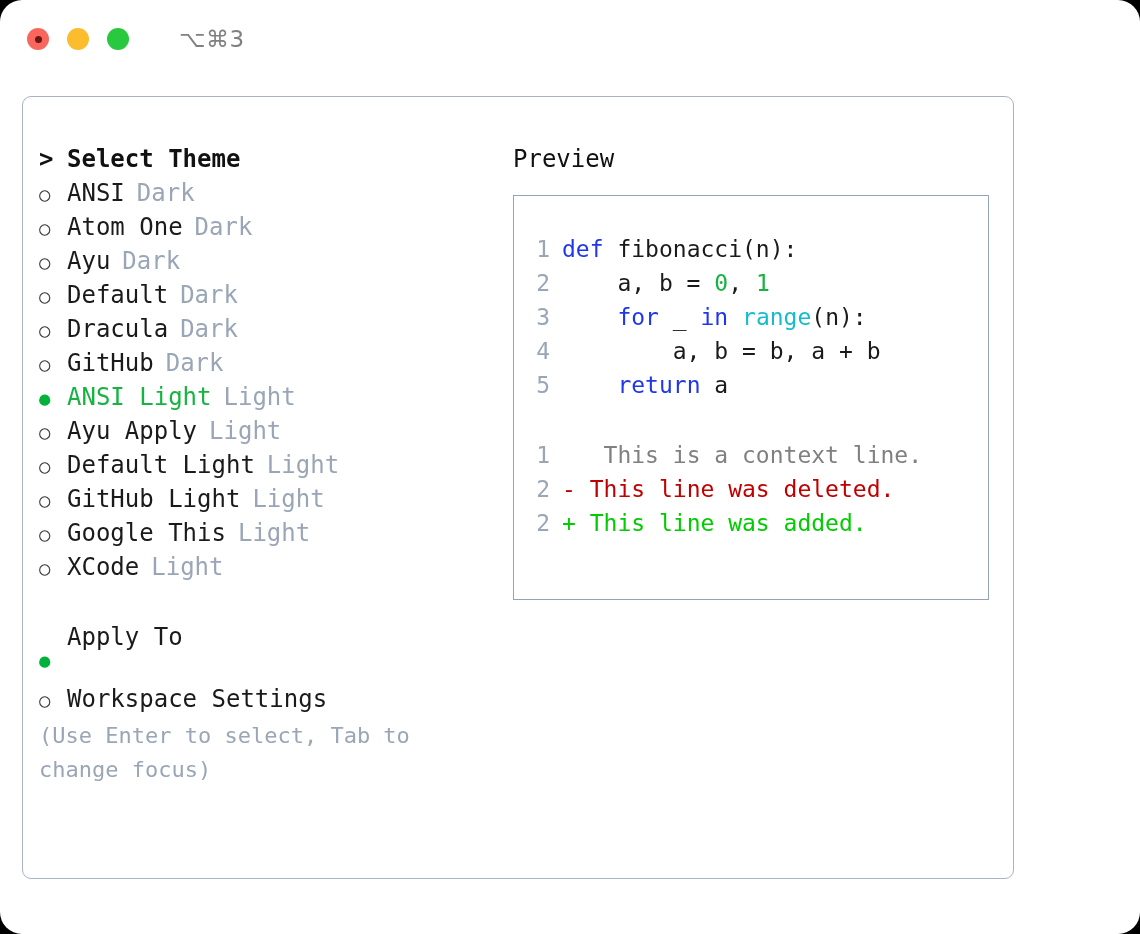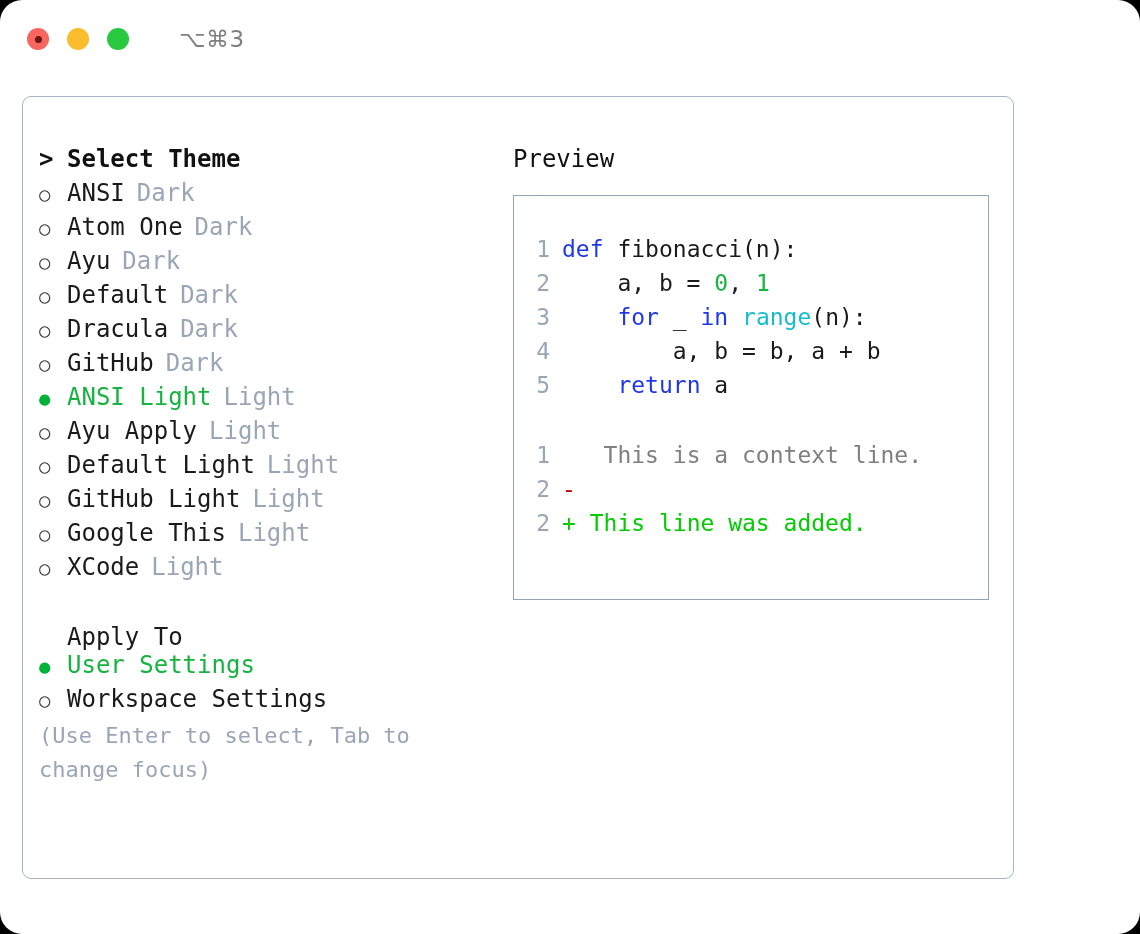--- a/index.html
+++ b/index.html
@@ -309,21 +309,20 @@
 
         <div class="spacer-row"></div>
 
         <div class="section-head">
           <span class="marker"></span>
           <span>Apply To</span>
         </div>
 
         <div class="opt selected">
           <span class="bullet">●</span>
-          <span class="name">User Settings</span>
         </div>
 
         <div class="opt">
           <span class="bullet">○</span>
           <span class="name">Workspace Settings</span>
         </div>
 
         <div class="hint">(Use Enter to select, Tab to change focus)</div>
       </div>
 
@@ -359,21 +358,21 @@
 
           <div class="diff-gap"></div>
 
           <div class="code-line">
             <span class="lineno">1</span>
             <span class="diff-ctx"> </span><span class="diff-ctx">  This is a context line.</span>
           </div>
 
           <div class="code-line">
             <span class="lineno">2</span>
-            <span class="diff-del">-</span>
+            <span class="diff-del">-</span><span class="diff-del"> This line was deleted.</span>
           </div>
 
           <div class="code-line">
             <span class="lineno">2</span>
             <span class="diff-add">+</span><span class="diff-add"> This line was added.</span>
           </div>
 
         </div>
       </div>
 

